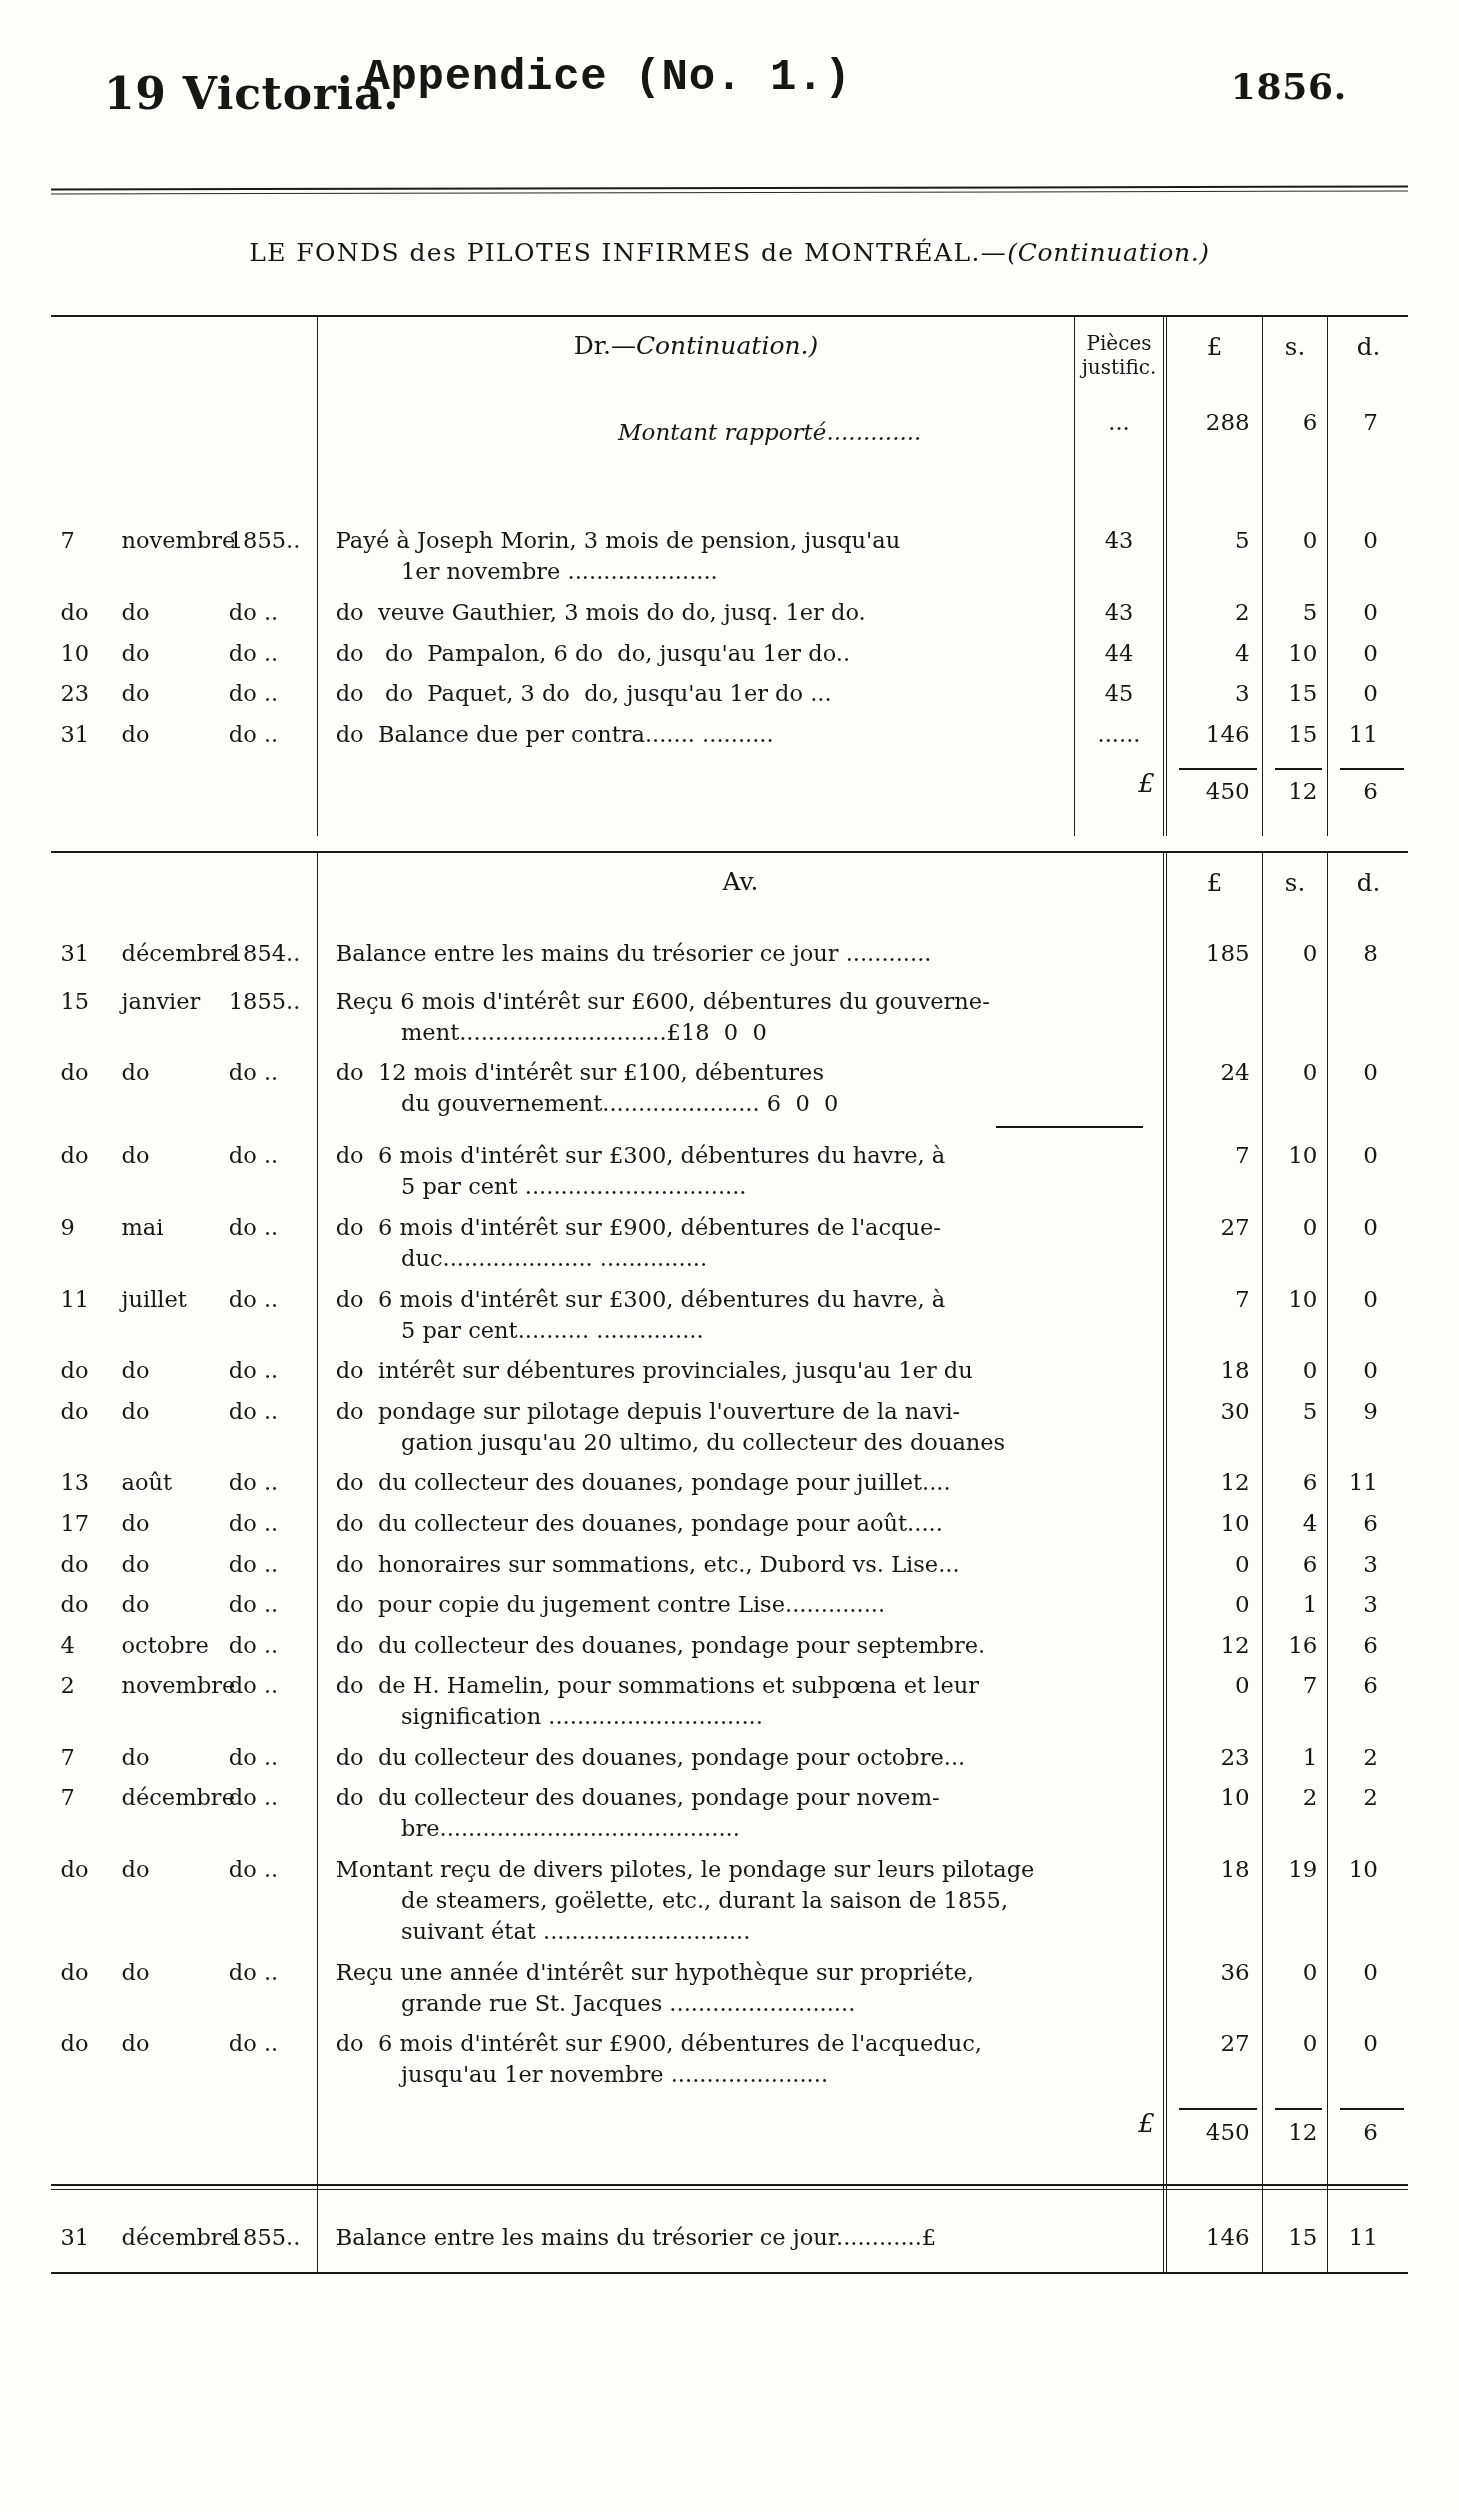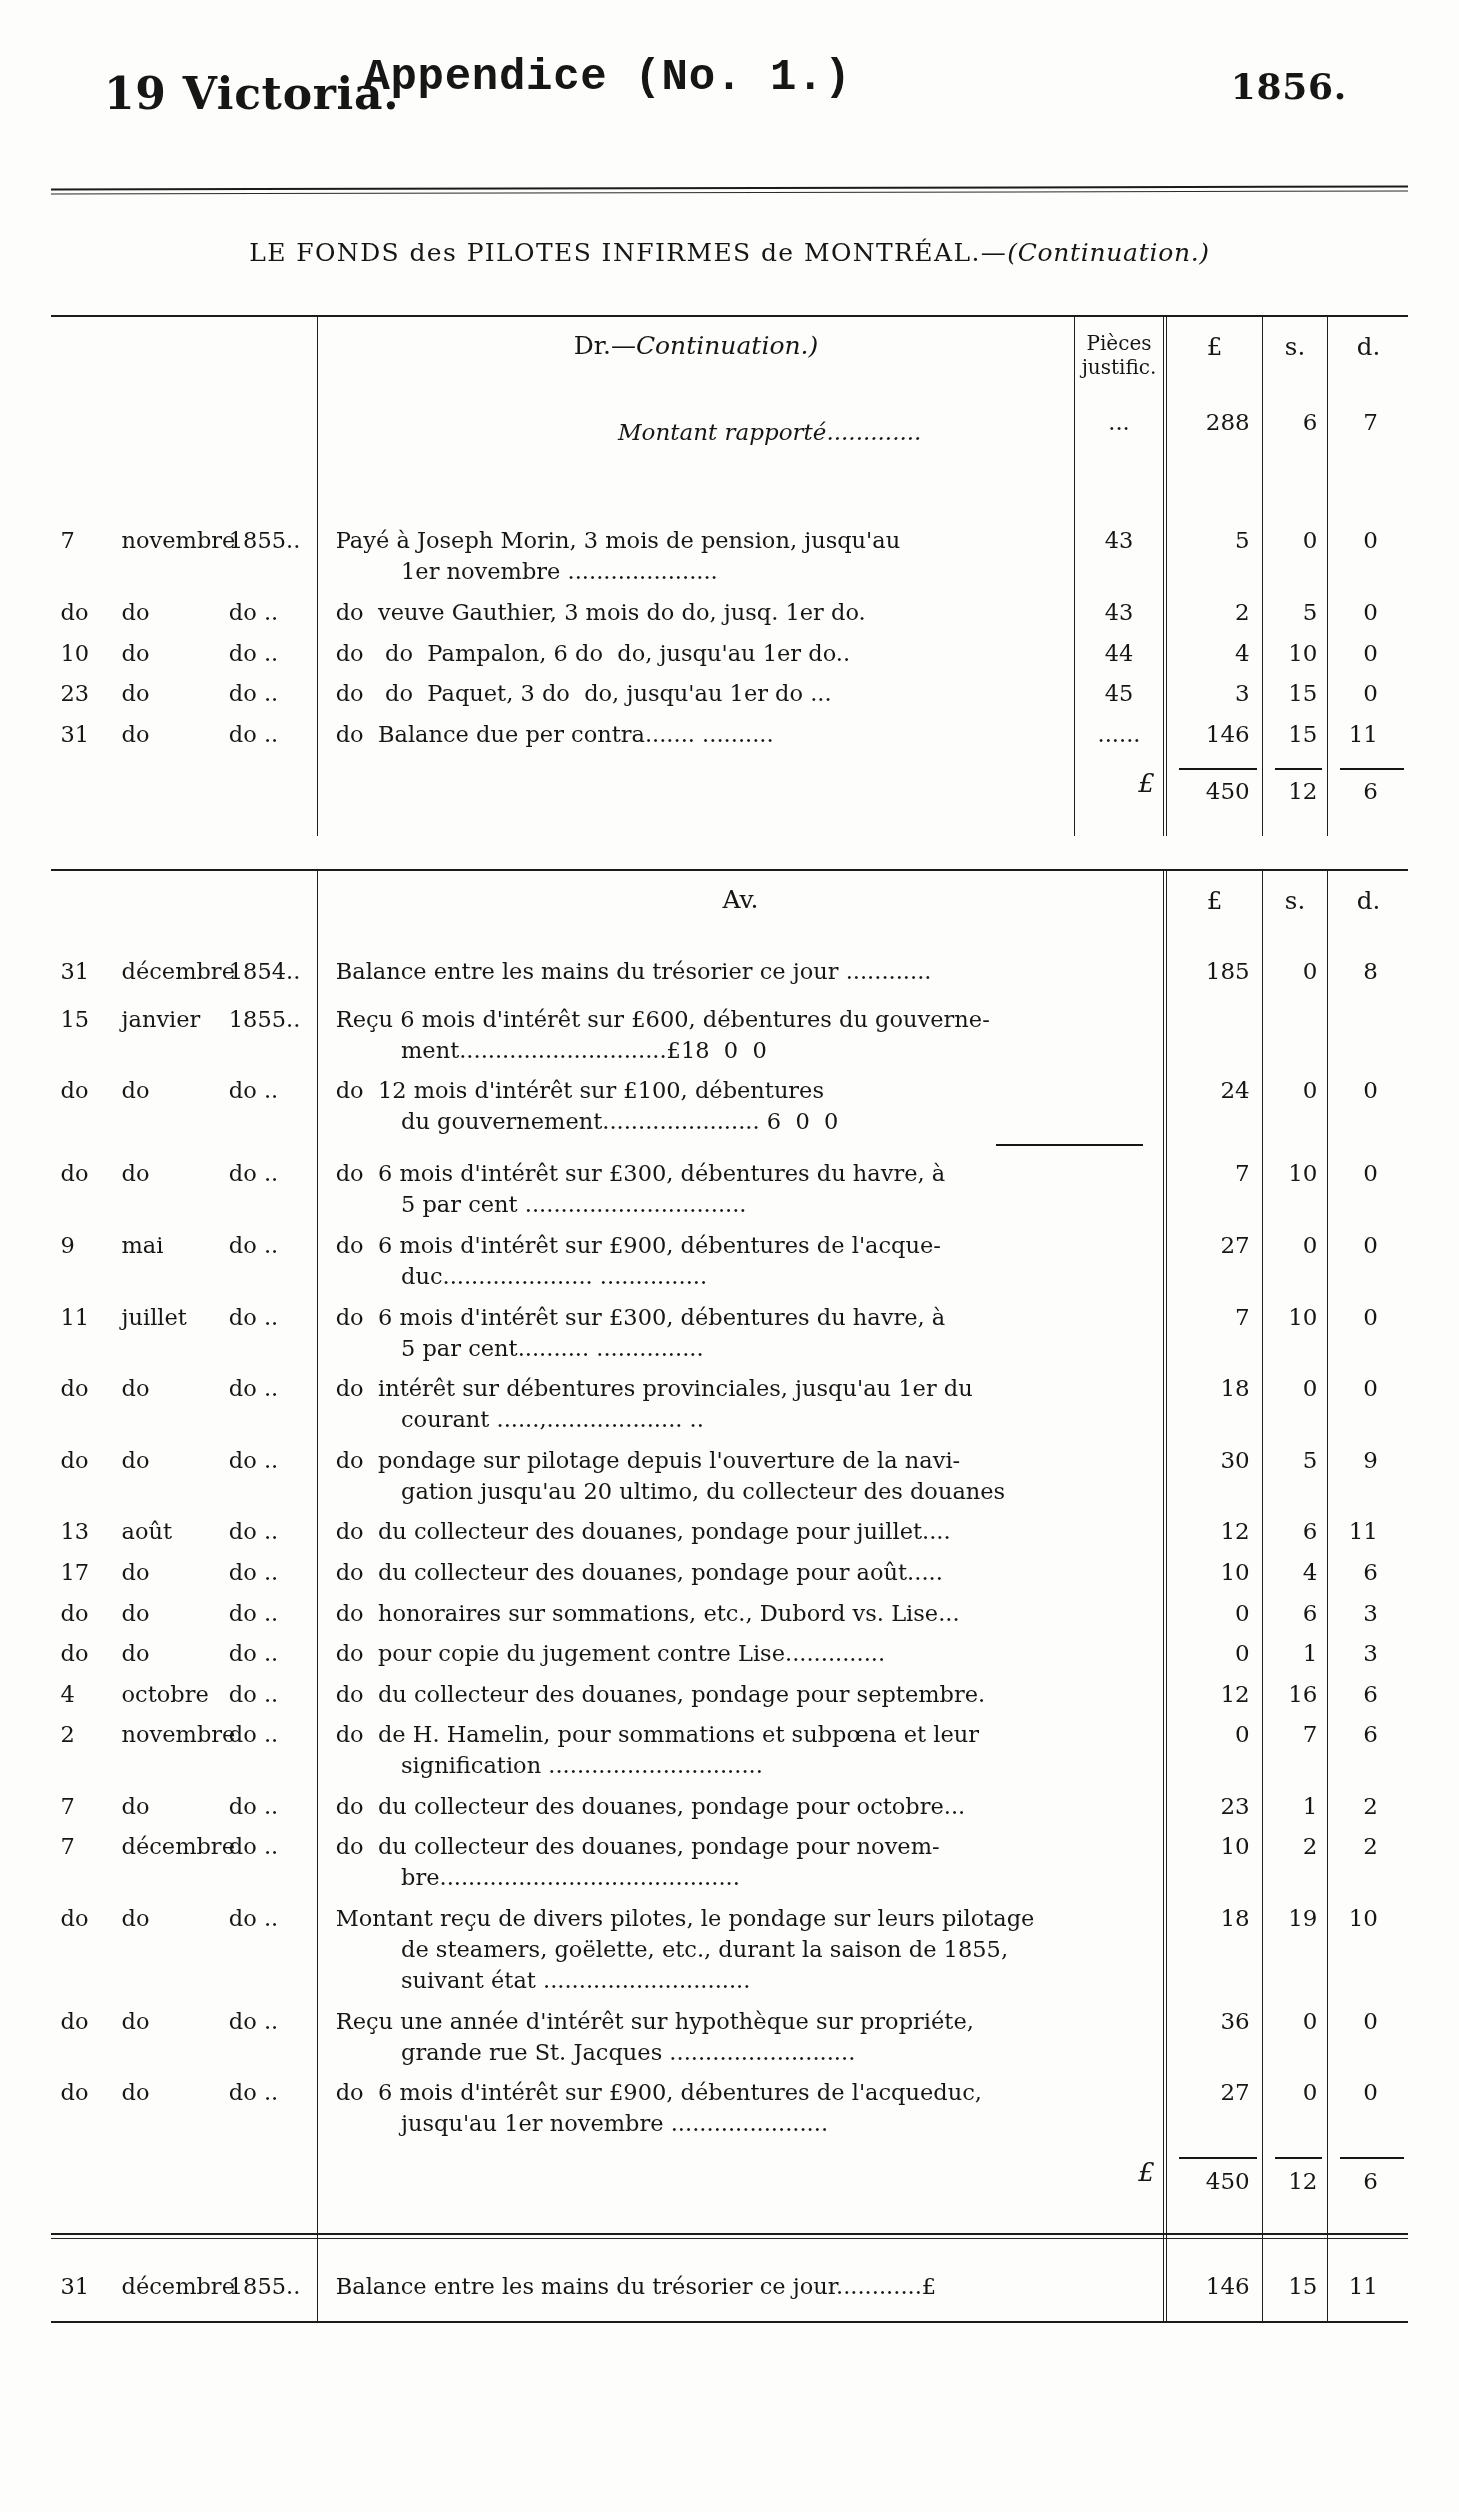--- a/index.html
+++ b/index.html
@@ -13,21 +13,21 @@
   .hdr .hc{position:absolute;left:41%;top:52px;transform:translateX(-50%);font-family:Liberation Mono, monospace;}
   .hdr .hr{position:absolute;right:61px;top:65px;font-size:36px;}
   .rule-top{margin-top:30px;height:3.4px;border-top:2.7px solid #1b1b1b;border-bottom:1.4px solid #2a2a2a;transform:rotate(-0.12deg);}
 
   
   .title{margin-top:45px;text-align:center;font-size:25px;letter-spacing:1.4px;white-space:nowrap;}
   .title .it{font-style:italic;letter-spacing:0.7px;}
 
   
   .tbl{margin-top:48px;border-top:2px solid #1b1b1b;}
-  .tbl2{margin-top:33px;border-top:2px solid #1b1b1b;}
+  .tbl2{margin-top:15px;border-top:2px solid #1b1b1b;}
   .trow{display:grid;align-items:end;}
   .t1{grid-template-columns:266px 757px 89px 99px 65px 82px;}
   .t2{grid-template-columns:266px 846px 99px 65px 82px;}
   .cell{box-sizing:border-box;min-height:100%;padding-top:8.2px;padding-bottom:1.4px;}
   .c-desc{border-left:1.4px solid #1f1f1f;}
   .t1 .c-pieces{border-left:1.4px solid #1f1f1f;text-align:center;font-size:22.5px;}
   .t1 .c-l{border-left:4.8px double #1f1f1f;}
   .t2 .c-l{border-left:4.8px double #1f1f1f;}
   .c-s,.c-d{border-left:1.4px solid #1f1f1f;}
   .c-l,.c-s,.c-d{text-align:right;font-size:23px;}
@@ -286,21 +286,20 @@
           <div class="cell c-d"><span class="val">0</span></div>
         </div>
         <div class="trow t2">
           <div class="cell c-date">
             <span class="d0">do</span>
             <span class="d1">do</span>
             <span class="d2">do ..</span>
           </div>
           <div class="cell c-desc">
             <div class="dline ind0">do&nbsp;&nbsp;intérêt sur débentures provinciales, jusqu'au 1er du</div>
-            <div class="dline ind1">courant ......,................... ..</div>
           </div>
           <div class="cell c-l"><span class="val">18</span></div>
           <div class="cell c-s"><span class="val">0</span></div>
           <div class="cell c-d"><span class="val">0</span></div>
         </div>
         <div class="trow t2">
           <div class="cell c-date">
             <span class="d0">do</span>
             <span class="d1">do</span>
             <span class="d2">do ..</span>

